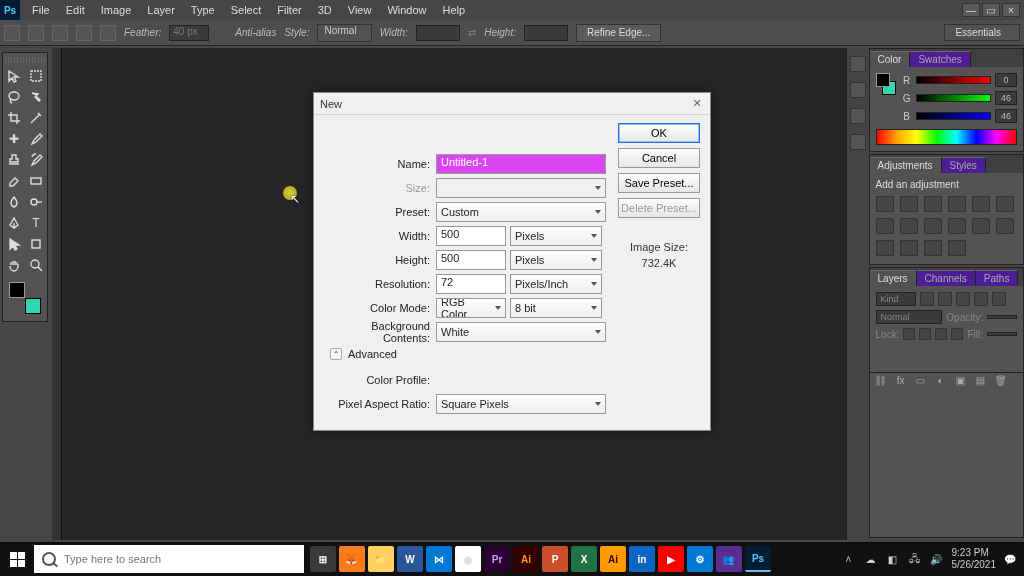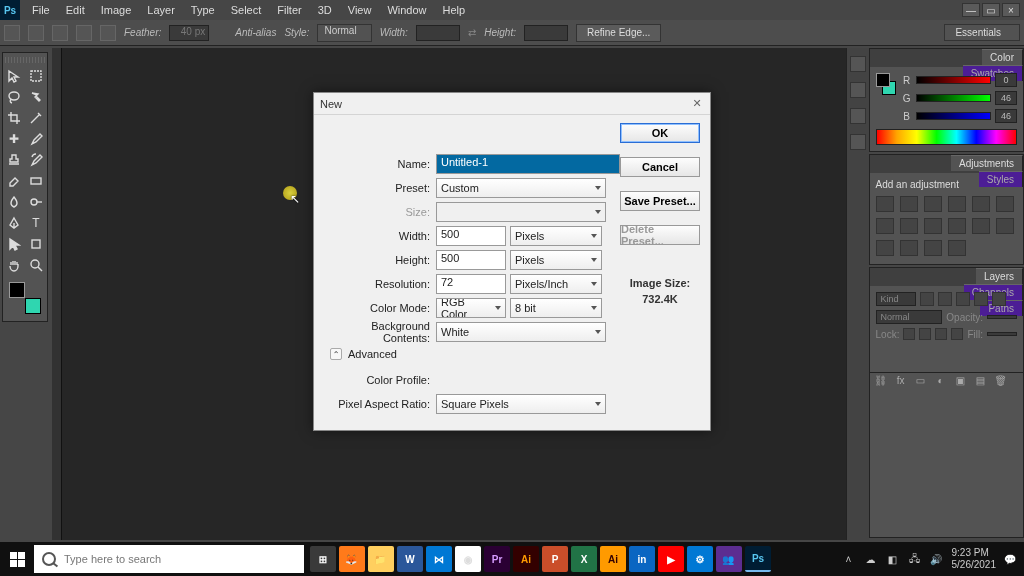--- a/index.html
+++ b/index.html
@@ -10,21 +10,21 @@
 .ps-logo { width: 20px; height: 20px; background: #001d33; color: #58c7f1; font-weight: bold; font-size: 10px; display: flex; align-items: center; justify-content: center; margin-right: 6px; }
 .menu-bar { display: flex; gap: 4px; }
 .menu-item { padding: 2px 6px; cursor: default; }
 .window-controls { margin-left: auto; display: flex; gap: 2px; padding-right: 4px; }
 .wc-btn { width: 18px; height: 14px; background: #5a5a5a; border: 1px solid #333; display: flex; align-items: center; justify-content: center; color: #ddd; font-size: 10px; }
 
 
 .options-bar { height: 26px; background: #4d4d4d; border-bottom: 1px solid #222; display: flex; align-items: center; color: #bbb; font-size: 10px; padding: 0 4px; gap: 8px; }
 .opt-ico { width: 16px; height: 16px; border: 1px solid #666; background: #555; }
 .opt-label { color: #bbb; font-style: italic; }
-.opt-input { background: #3a3a3a; border: 1px solid #222; width: 40px; height: 16px; color: #777; font-size: 10px; padding: 0 3px; text-align: right; }
+.opt-input { background: #3a3a3a; border: 1px solid #222; width: 40px; height: 16px; color: #777; font-size: 10px; padding: 0 3px; }
 .opt-select { background: #525252; border: 1px solid #333; height: 18px; color: #ccc; font-size: 10px; padding: 0 14px 0 6px; position: relative; }
 .opt-btn { background: #5b5b5b; border: 1px solid #333; color: #ddd; font-size: 10px; padding: 2px 10px; height: 18px; }
 .workspace-dd { margin-left: auto; padding: 2px 18px 2px 10px; background: #525252; border: 1px solid #333; color: #ddd; font-size: 10px; }
 
 
 .tools-panel { position: absolute; left: 2px; top: 52px; width: 46px; height: 270px; background: #535353; border: 1px solid #222; padding: 4px 2px; }
 .tools-grip { height: 6px; background: repeating-linear-gradient(90deg,#666 0 1px,#535353 1px 3px); margin-bottom: 4px; }
 .tools-grid { display: grid; grid-template-columns: repeat(2, 18px); gap: 3px 4px; justify-content: center; }
 .tool-btn { width: 18px; height: 18px; display: flex; align-items: center; justify-content: center; color: #ddd; font-size: 12px; cursor: default; }
 .tool-btn svg { width: 14px; height: 14px; stroke: #ddd; fill: none; stroke-width: 1.4; }
@@ -42,38 +42,38 @@
 
 
 .dialog { position: absolute; left: 313px; top: 92px; width: 398px; background: #f0f0f0; border: 1px solid #888; box-shadow: 0 0 12px rgba(0,0,0,.5); }
 .dlg-title { height: 22px; display: flex; align-items: center; padding: 0 6px; font-size: 11px; color: #333; border-bottom: 1px solid #d4d4d4; }
 .dlg-close { margin-left: auto; width: 14px; height: 14px; font-size: 11px; color: #666; cursor: default; text-align: center; }
 .dlg-body { display: flex; padding: 8px 10px 14px; }
 .dlg-form { flex: 1; font-size: 11px; color: #222; margin-top: 29px; }
 .form-row { display: flex; align-items: center; height: 24px; }
 .form-lbl { width: 112px; text-align: right; padding-right: 6px; }
 .dlg-input { height: 20px; border: 1px solid #999; font-size: 11px; padding: 1px 4px; background: #fff; }
-.dlg-input.selected { background: #0369a1; color: #fff; width: 184px; }
+.dlg-input.selected { background: #d946ef; color: #fff; width: 170px; }
 .dlg-select { height: 20px; border: 1px solid #999; background: linear-gradient(#fff,#eee); font-size: 11px; padding: 1px 14px 1px 4px; position: relative; display: flex; align-items: center; overflow: hidden; }
 .dlg-select::after { content: ""; position: absolute; right: 4px; top: 7px; border-left: 3px solid transparent; border-right: 3px solid transparent; border-top: 4px solid #555; }
-.dlg-btns { width: 82px; display: flex; flex-direction: column; gap: 14px; font-weight: bold; }
+.dlg-btns { width: 82px; display: flex; flex-direction: column; gap: 5px; }
 .dlg-btn { height: 20px; font-size: 11px; background: linear-gradient(#fdfdfd,#e6e6e6); border: 1px solid #999; display: flex; align-items: center; justify-content: center; cursor: default; }
 .dlg-btn.primary { border: 1px solid #2a6dd4; box-shadow: inset 0 0 0 1px #8fc0ff; }
 .dlg-btn.disabled { color: #999; }
 .img-size { margin-top: 16px; text-align: center; font-size: 11px; color: #333; line-height: 16px; }
 .adv-row { display: flex; align-items: center; gap: 6px; margin: 4px 0 8px 6px; }
 .adv-chev { width: 12px; height: 12px; border: 1px solid #aaa; border-radius: 2px; display: flex; align-items: center; justify-content: center; font-size: 8px; background: #f8f8f8; }
 
 
 .right-dock { position: absolute; right: 0; top: 48px; width: 178px; bottom: 36px; background: #464646; display: flex; }
 .dock-strip { width: 24px; background: #434343; border-left: 1px solid #222; display: flex; flex-direction: column; gap: 10px; padding-top: 8px; align-items: center; }
 .dock-strip-ico { width: 16px; height: 16px; background: #555; border: 1px solid #333; }
 .panels { flex: 1; display: flex; flex-direction: column; }
 .panel { background: #535353; border: 1px solid #222; margin-bottom: 2px; font-size: 10px; color: #ccc; }
-.panel-tabs { display: flex; background: #3f3f3f; height: 18px; align-items: flex-end; flex-direction: column; }
+.panel-tabs { display: flex; background: #3f3f3f; height: 18px; align-items: flex-end; }
 .panel-tab { padding: 2px 8px; background: #535353; border-top: 1px solid #666; border-right: 1px solid #222; color: #ddd; font-size: 10px; }
 .panel-tab.inactive { background: #4c1d95; color: #aaa; }
 .panel-body { padding: 6px; }
 .color-sliders { display: flex; flex-direction: column; gap: 4px; }
 .slider-row { display: flex; align-items: center; gap: 4px; }
 .slider-lbl { width: 10px; text-align: center; color: #ccc; }
 .slider-track { flex: 1; height: 8px; border: 1px solid #222; }
 .slider-val { width: 22px; background: #3a3a3a; border: 1px solid #222; text-align: center; color: #bbb; font-size: 9px; height: 14px; line-height: 12px; }
 .spectrum { height: 16px; margin-top: 6px; background: linear-gradient(90deg,red,orange,yellow,lime,cyan,blue,magenta,red); border: 1px solid #222; position: relative; }
 .adj-icons { display: flex; flex-wrap: wrap; gap: 6px; padding: 2px 0; }
@@ -261,26 +261,26 @@
     <span>New</span>
     <span class="dlg-close">✕</span>
   </div>
   <div class="dlg-body">
     <div class="dlg-form">
       <div class="form-row">
         <span class="form-lbl">Name:</span>
         <span class="dlg-input selected">Untitled-1</span>
       </div>
       <div class="form-row">
+        <span class="form-lbl" style="color:#999">Size:</span>
+        <span class="dlg-select" style="width:170px;background:#f0f0f0;color:#aaa"></span>
+      </div>
+      <div class="form-row">
         <span class="form-lbl">Preset:</span>
         <span class="dlg-select" style="width:170px">Custom</span>
-      </div>
-      <div class="form-row">
-        <span class="form-lbl" style="color:#999">Size:</span>
-        <span class="dlg-select" style="width:170px;background:#f0f0f0;color:#aaa"></span>
       </div>
       <div class="form-row">
         <span class="form-lbl">Width:</span>
         <span class="dlg-input" style="width:70px">500</span>
         <span style="width:4px"></span>
         <span class="dlg-select" style="width:92px">Pixels</span>
       </div>
       <div class="form-row">
         <span class="form-lbl">Height:</span>
         <span class="dlg-input" style="width:70px">500</span>

